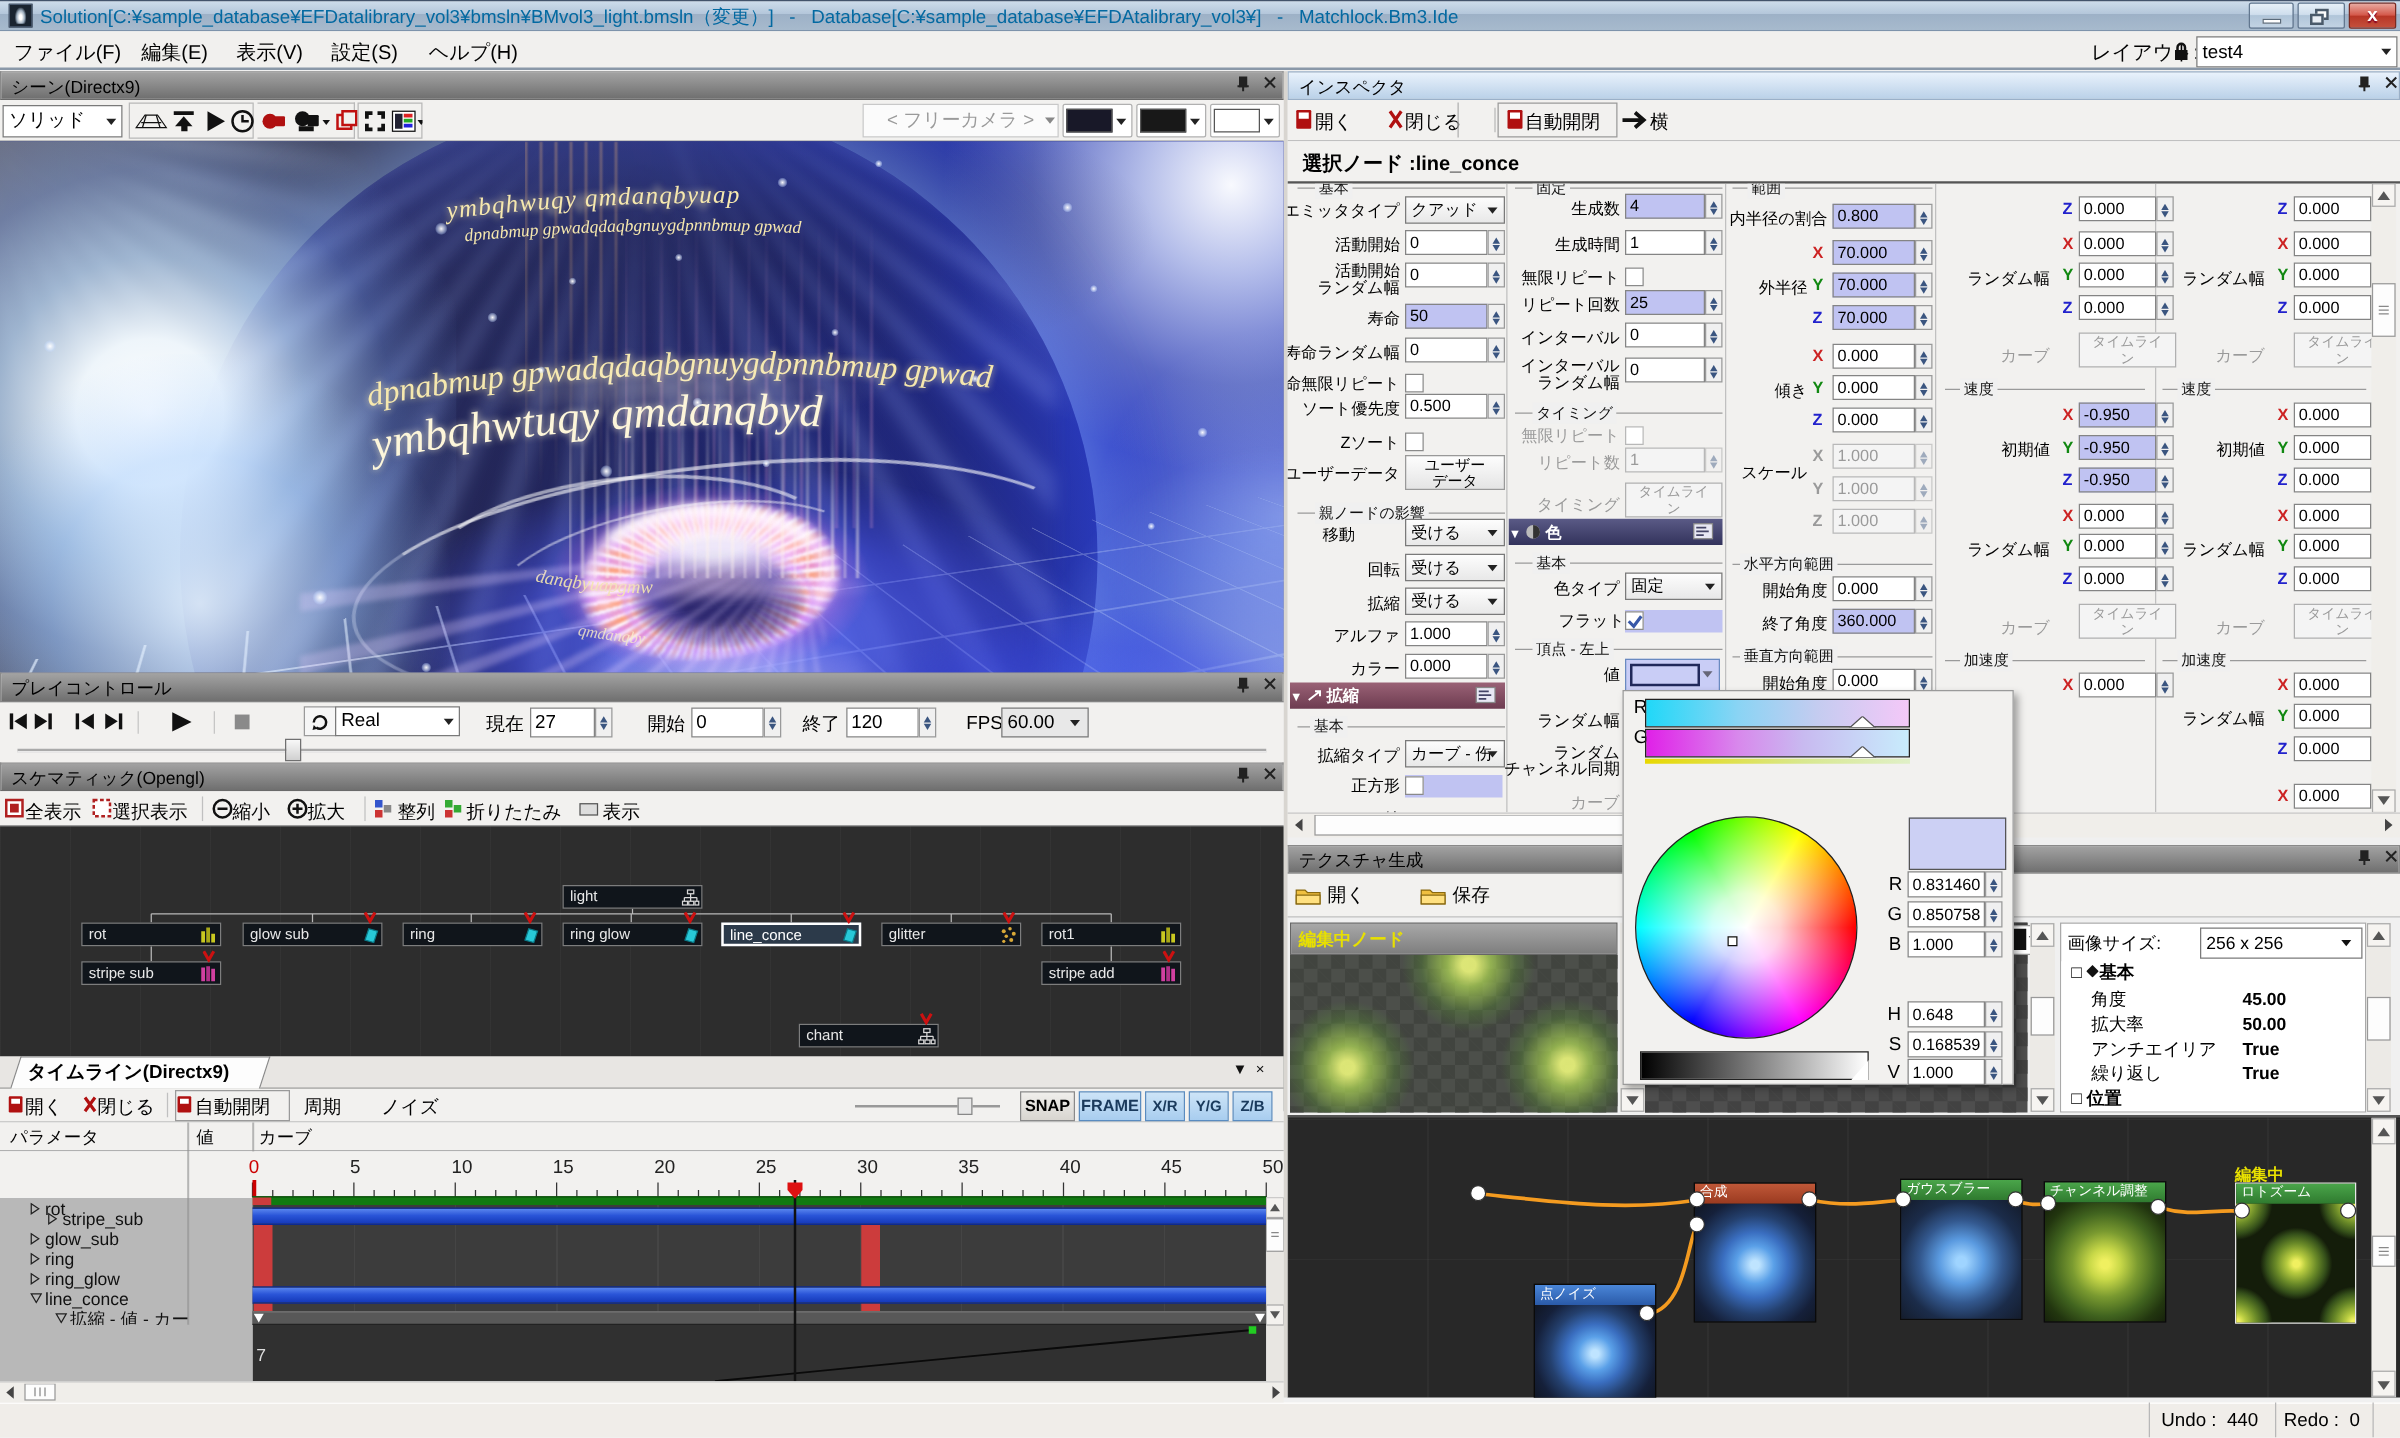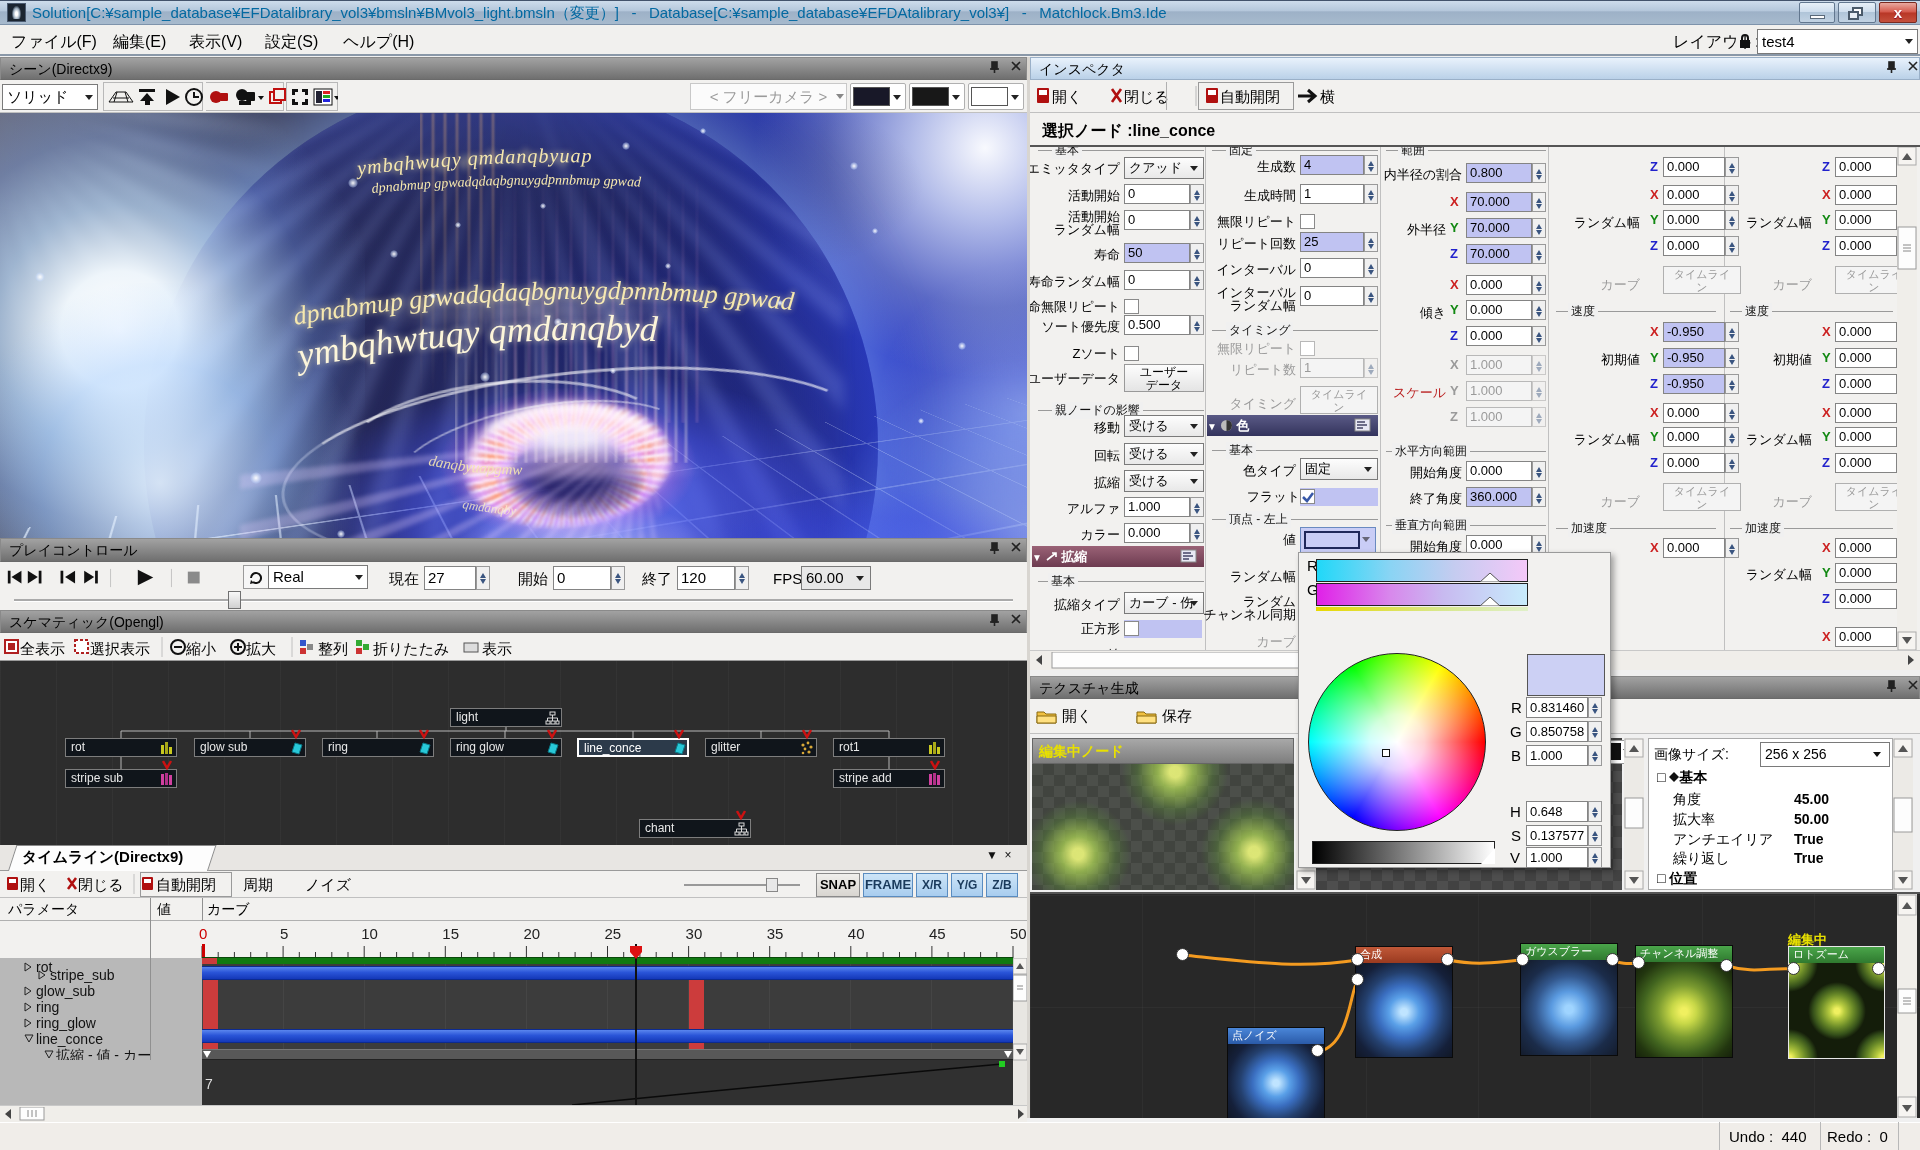--- a/index.html
+++ b/index.html
@@ -648,21 +648,21 @@
 <div class="a spa" style="left:160px;top:168px;height:20px;">
       <div class="ua" style="margin-top:2px"></div>
       <div class="da"></div>
     </div>
 <div class="a lbl" style="right:800px;top:198px;font-size:13px">Zソート</div>
 <div class="a" style="left:94px;top:199px;width:15px;height:15px;background:#fff;border:1px solid #8a8a8a"></div>
 <div class="a lbl" style="right:800px;top:223px;font-size:13px">ユーザーデータ</div>
 <div class="a" style="left:94px;top:217px;width:80px;height:28px;border:1px solid #999;background:linear-gradient(180deg,#fdfdfd,#e4e4e4);font-size:12px;text-align:center;line-height:13px;padding-top:1px">ユーザー<br>データ</div>
 <div class="a grp" style="left:8px;top:263px;width:166px;border-color:#9a9a9a"></div>
 <div class="a grpl" style="left:22px;top:255px;">親ノードの影響</div>
-<div class="a lbl" style="right:800px;top:272px;font-size:13px">移動</div>
+<div class="a lbl" style="right:836px;top:272px;font-size:13px">移動</div>
 <div class="a cmb" style="left:94px;top:268px;width:80px;height:22px;line-height:20px;background:linear-gradient(180deg,#fdfdfd,#e8e8e8)">受ける</div>
 <div class="a cmbar" style="left:160px;top:277px"></div>
 <div class="a lbl" style="right:800px;top:300px;font-size:13px">回転</div>
 <div class="a cmb" style="left:94px;top:296px;width:80px;height:22px;line-height:20px;background:linear-gradient(180deg,#fdfdfd,#e8e8e8)">受ける</div>
 <div class="a cmbar" style="left:160px;top:305px"></div>
 <div class="a lbl" style="right:800px;top:327px;font-size:13px">拡縮</div>
 <div class="a cmb" style="left:94px;top:323px;width:80px;height:22px;line-height:20px;background:linear-gradient(180deg,#fdfdfd,#e8e8e8)">受ける</div>
 <div class="a cmbar" style="left:160px;top:332px"></div>
 <div class="a lbl" style="right:800px;top:353px;font-size:13px">アルファ</div>
 <div class="a sp" style="left:94px;top:350px;width:66px;height:20px;">1.000</div>
@@ -813,21 +813,21 @@
 <div class="a spa" style="left:502px;top:179px;height:20px;">
       <div class="ua" style="margin-top:2px"></div>
       <div class="da"></div>
     </div>
 <div class="a xyz" style="left:420px;top:210px;color:#9a9a9a">X</div>
 <div class="a sp" style="left:436px;top:208px;width:66px;height:20px;color:#9a9a9a;background:#f4f4f4;border-color:#b8b8b8;">1.000</div>
 <div class="a spa" style="left:502px;top:208px;height:20px;opacity:.45;">
       <div class="ua" style="margin-top:2px"></div>
       <div class="da"></div>
     </div>
-<div class="a lbl" style="right:474px;top:237px;color:#b91c1c;font-size:13px">スケール</div>
+<div class="a lbl" style="right:474px;top:222px;color:#000000;font-size:13px">スケール</div>
 <div class="a xyz" style="left:420px;top:236px;color:#9a9a9a">Y</div>
 <div class="a sp" style="left:436px;top:234px;width:66px;height:20px;color:#9a9a9a;background:#f4f4f4;border-color:#b8b8b8;">1.000</div>
 <div class="a spa" style="left:502px;top:234px;height:20px;opacity:.45;">
       <div class="ua" style="margin-top:2px"></div>
       <div class="da"></div>
     </div>
 <div class="a xyz" style="left:420px;top:262px;color:#9a9a9a">Z</div>
 <div class="a sp" style="left:436px;top:260px;width:66px;height:20px;color:#9a9a9a;background:#f4f4f4;border-color:#b8b8b8;">1.000</div>
 <div class="a spa" style="left:502px;top:260px;height:20px;opacity:.45;">
       <div class="ua" style="margin-top:2px"></div>
@@ -1206,21 +1206,21 @@
       <div class="ua" style="margin-top:2px"></div>
       <div class="da"></div>
     </div>
 <div class="a" style="left:211px;top:250px;font-size:15px">H</div>
 <div class="a sp" style="left:227px;top:248px;width:62px;height:21px;font-size:13px;line-height:19px">0.648</div>
 <div class="a spa" style="left:289px;top:248px;height:21px">
       <div class="ua" style="margin-top:2px"></div>
       <div class="da"></div>
     </div>
 <div class="a" style="left:212px;top:274px;font-size:15px">S</div>
-<div class="a sp" style="left:227px;top:272px;width:62px;height:21px;font-size:13px;line-height:19px">0.137577</div>
+<div class="a sp" style="left:227px;top:272px;width:62px;height:21px;font-size:13px;line-height:19px">0.168539</div>
 <div class="a spa" style="left:289px;top:272px;height:21px">
       <div class="ua" style="margin-top:2px"></div>
       <div class="da"></div>
     </div>
 <div class="a" style="left:211px;top:296px;font-size:15px">V</div>
 <div class="a sp" style="left:227px;top:294px;width:62px;height:21px;font-size:13px;line-height:19px">1.000</div>
 <div class="a spa" style="left:289px;top:294px;height:21px">
       <div class="ua" style="margin-top:2px"></div>
       <div class="da"></div>
     </div>

